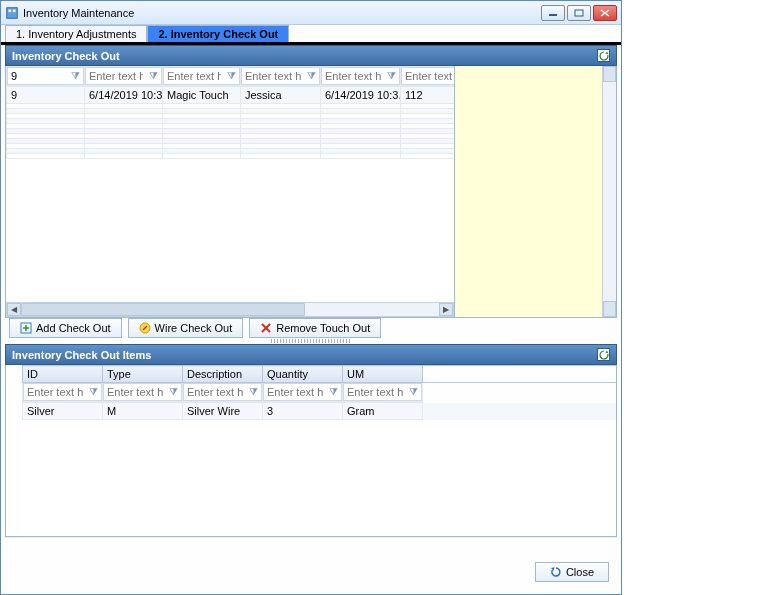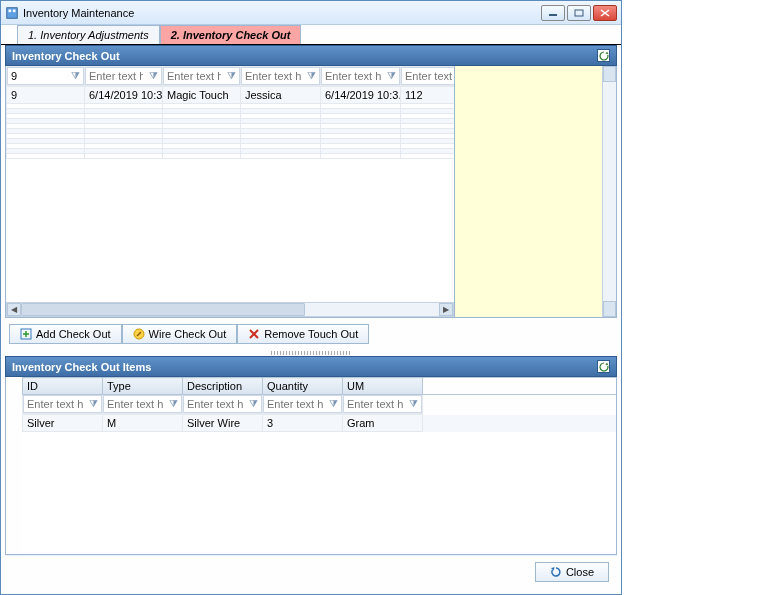--- a/index.html
+++ b/index.html
@@ -4,23 +4,23 @@
 <style>
   * { box-sizing: border-box; }
   html, body { margin: 0; padding: 0; font-family: Tahoma, "Segoe UI", sans-serif; font-size: 11px; background: #fff; }
   .window { width: 622px; height: 595px; border: 1px solid #5b8bbd; background: #fff; display: flex; flex-direction: column; }
   .titlebar { height: 24px; background: linear-gradient(#eef6ff,#d8e8fb); border-bottom: 1px solid #b6cce2; display: flex; align-items: center; padding: 0 4px; }
   .title-icon { width: 14px; height: 14px; margin-right: 4px; }
   .title-text { flex: 1; color: #000; }
   .win-buttons { display: flex; gap: 2px; }
   .win-btn { width: 24px; height: 16px; border: 1px solid #888; border-radius: 2px; display: flex; align-items: center; justify-content: center; background: linear-gradient(#f7fbff,#d4e6f9); cursor: pointer; }
   .win-btn.close { background: linear-gradient(#f28a7f,#d9483b); border-color:#a43426; color:#fff; }
-  .tabs { display: flex; height: 20px; padding-left: 16px; background:#fefefe; border-bottom: 1px solid #000000; font-style: italic; }
+  .tabs { display: flex; height: 20px; padding-left: 4px; background:#fefefe; border-bottom: 3px solid #000000; }
   .tab { padding: 2px 10px; border: 1px solid #9fb8d2; border-bottom: none; margin-right: 0; background: #f3f7fc; font-size:11px; display:flex; align-items:center; cursor:pointer; }
-  .tab.active { background: #fca5a5; font-weight: bold; text-align: center; }
+  .tab.active { background: #3b82f6; font-weight: bold; text-align: center; }
   .content { flex: 1; display: flex; flex-direction: column; padding: 0 4px 4px 4px; background:#fefefe; overflow:hidden;}
   .group-header { background: linear-gradient(#5f92c9,#3f6ea6); color: #fff; font-weight: bold; padding: 3px 6px; display: flex; align-items:center; justify-content: space-between; border:1px solid #2e5a8e; }
   .refresh-icon { width:13px; height:13px; background:#fff; border:1px solid #2e5a8e; display:flex; align-items:center; justify-content:center; cursor:pointer; }
   .upper { display:flex; border:1px solid #9fb8d2; border-top:none; height:252px; }
   .grid-wrap { flex:1; display:flex; flex-direction:column; overflow:hidden; }
   .grid { border-collapse: collapse; width: 100%; table-layout: fixed; }
   .grid th { background: linear-gradient(#eef3f9,#d9e4f1); border: 1px solid #b6c7da; padding: 2px 4px; text-align: left; font-weight: normal; white-space:nowrap; overflow:hidden; }
   .grid td { border: 1px solid #e4e9f0; padding: 2px 4px; white-space:nowrap; overflow:hidden; }
   .filter-row td { padding:0; }
   .filter-cell { display:flex; align-items:center; border:1px solid #cdd8e4; background:#fff; height:18px; }
@@ -30,27 +30,27 @@
   .row-stripes tr:nth-child(odd) td { background:#f4f7fb; }
   .row-stripes tr:nth-child(even) td { background:#fff; }
   .side-panel { width:162px; background:#ffffd8; border-left:1px solid #9fb8d2; position:relative; }
   .side-scroll { position:absolute; right:0; top:0; bottom:0; width:14px; background:#eef3f9; border-left:1px solid #c5d2e2; }
   .side-scroll::before, .side-scroll::after { content:""; position:absolute; left:0; right:0; height:14px; background:#d9e4f1; border:1px solid #b6c7da;}
   .side-scroll::before{ top:0;} .side-scroll::after{ bottom:0;}
   .hscroll { height:15px; background:#eef3f9; border:1px solid #c5d2e2; display:flex; align-items:center; }
   .hscroll .arrow { width:14px; height:13px; background:#d9e4f1; border:1px solid #b6c7da; display:flex; align-items:center; justify-content:center; font-size:8px; color:#555; cursor:pointer;}
   .hscroll .track { flex:1; height:13px; position:relative; }
   .hscroll .thumb { position:absolute; left:0; width:68%; top:0; bottom:0; background:#cfdbe9; border:1px solid #b6c7da; border-radius:1px;}
-  .btn-row { display:flex; padding:6px 4px; }
+  .btn-row { display:flex; gap:6px; padding:0 4px; }
   .btn { border:1px solid #9fb8d2; background:linear-gradient(#fcfeff,#e6eef8); padding:3px 10px; display:flex; align-items:center; gap:4px; cursor:pointer; font-size:11px;}
   .btn .ic { width:12px; height:12px; }
   .splitter { height:6px; display:flex; align-items:center; justify-content:center; }
   .splitter .grip { width:80px; height:4px; background:repeating-linear-gradient(90deg,#aaa 0 1px, transparent 1px 3px); }
   .lower-grid { border:1px solid #9fb8d2; border-top:none; flex:1; display:flex; flex-direction:column; overflow:hidden;padding-left:16px;}
-  .footer { padding:6px 8px 8px 8px; display:flex; justify-content:flex-end; border-top: 1px solid #e6eef8;}
+  .footer { padding:24px 8px 8px 8px; display:flex; justify-content:flex-end; border-top: 1px solid #e6eef8;}
   .close-btn { border:1px solid #9fb8d2; background:linear-gradient(#fcfeff,#e6eef8); padding:3px 14px; display:flex; align-items:center; gap:4px; cursor:pointer; font-size:11px;}
 </style>
 </head>
 <body>
 
 <div class="window">
   <div class="titlebar">
     <svg class="title-icon" viewBox="0 0 16 16">
         <rect x="2" y="2" width="12" height="12" fill="#5fa0e2" stroke="#2e5a8e"></rect>
         <rect x="4" y="4" width="3" height="3" fill="#fff"></rect>

